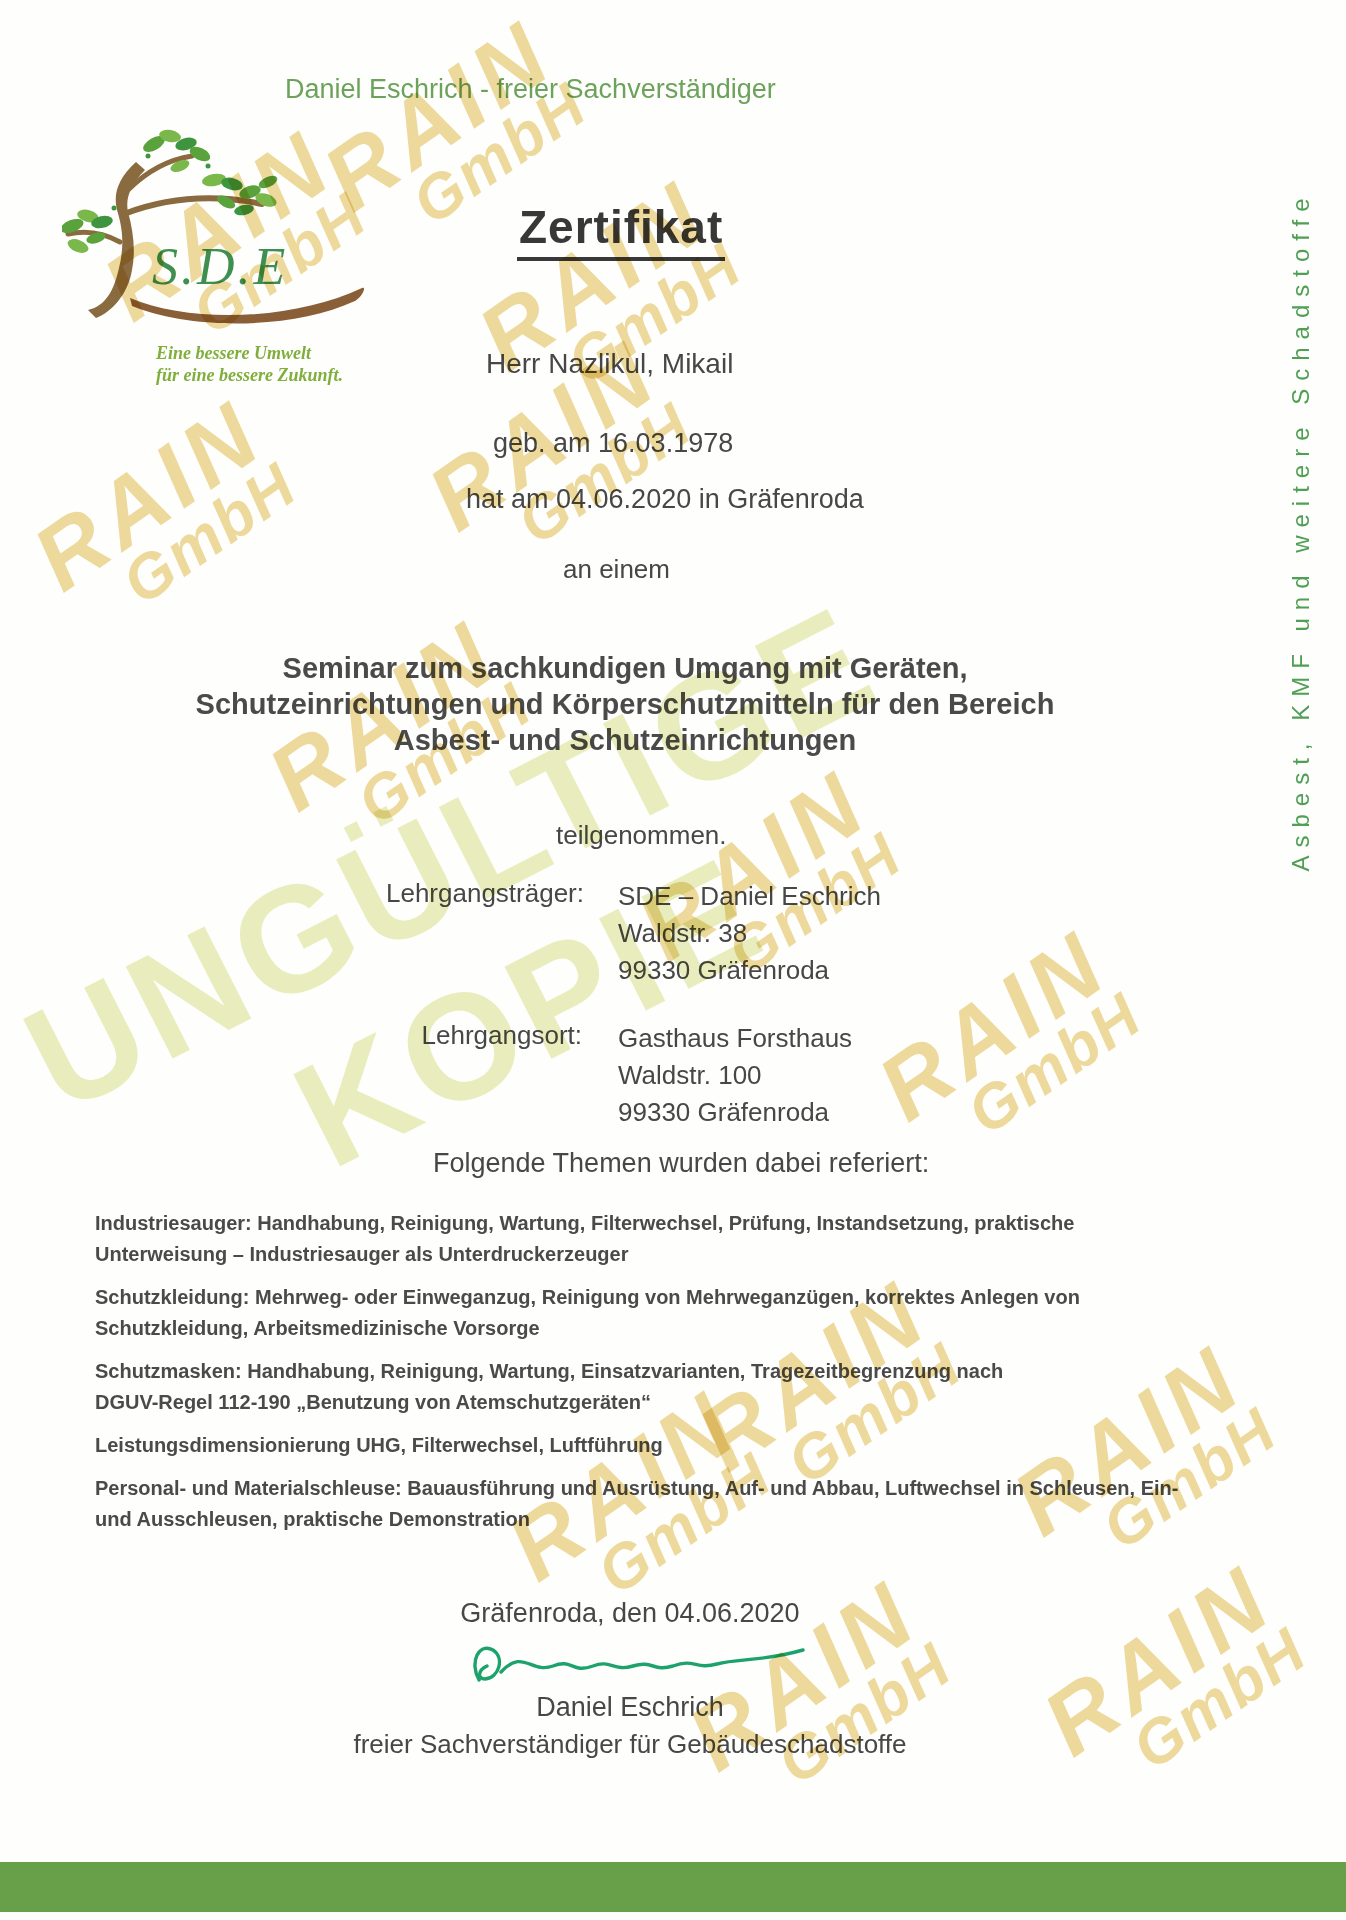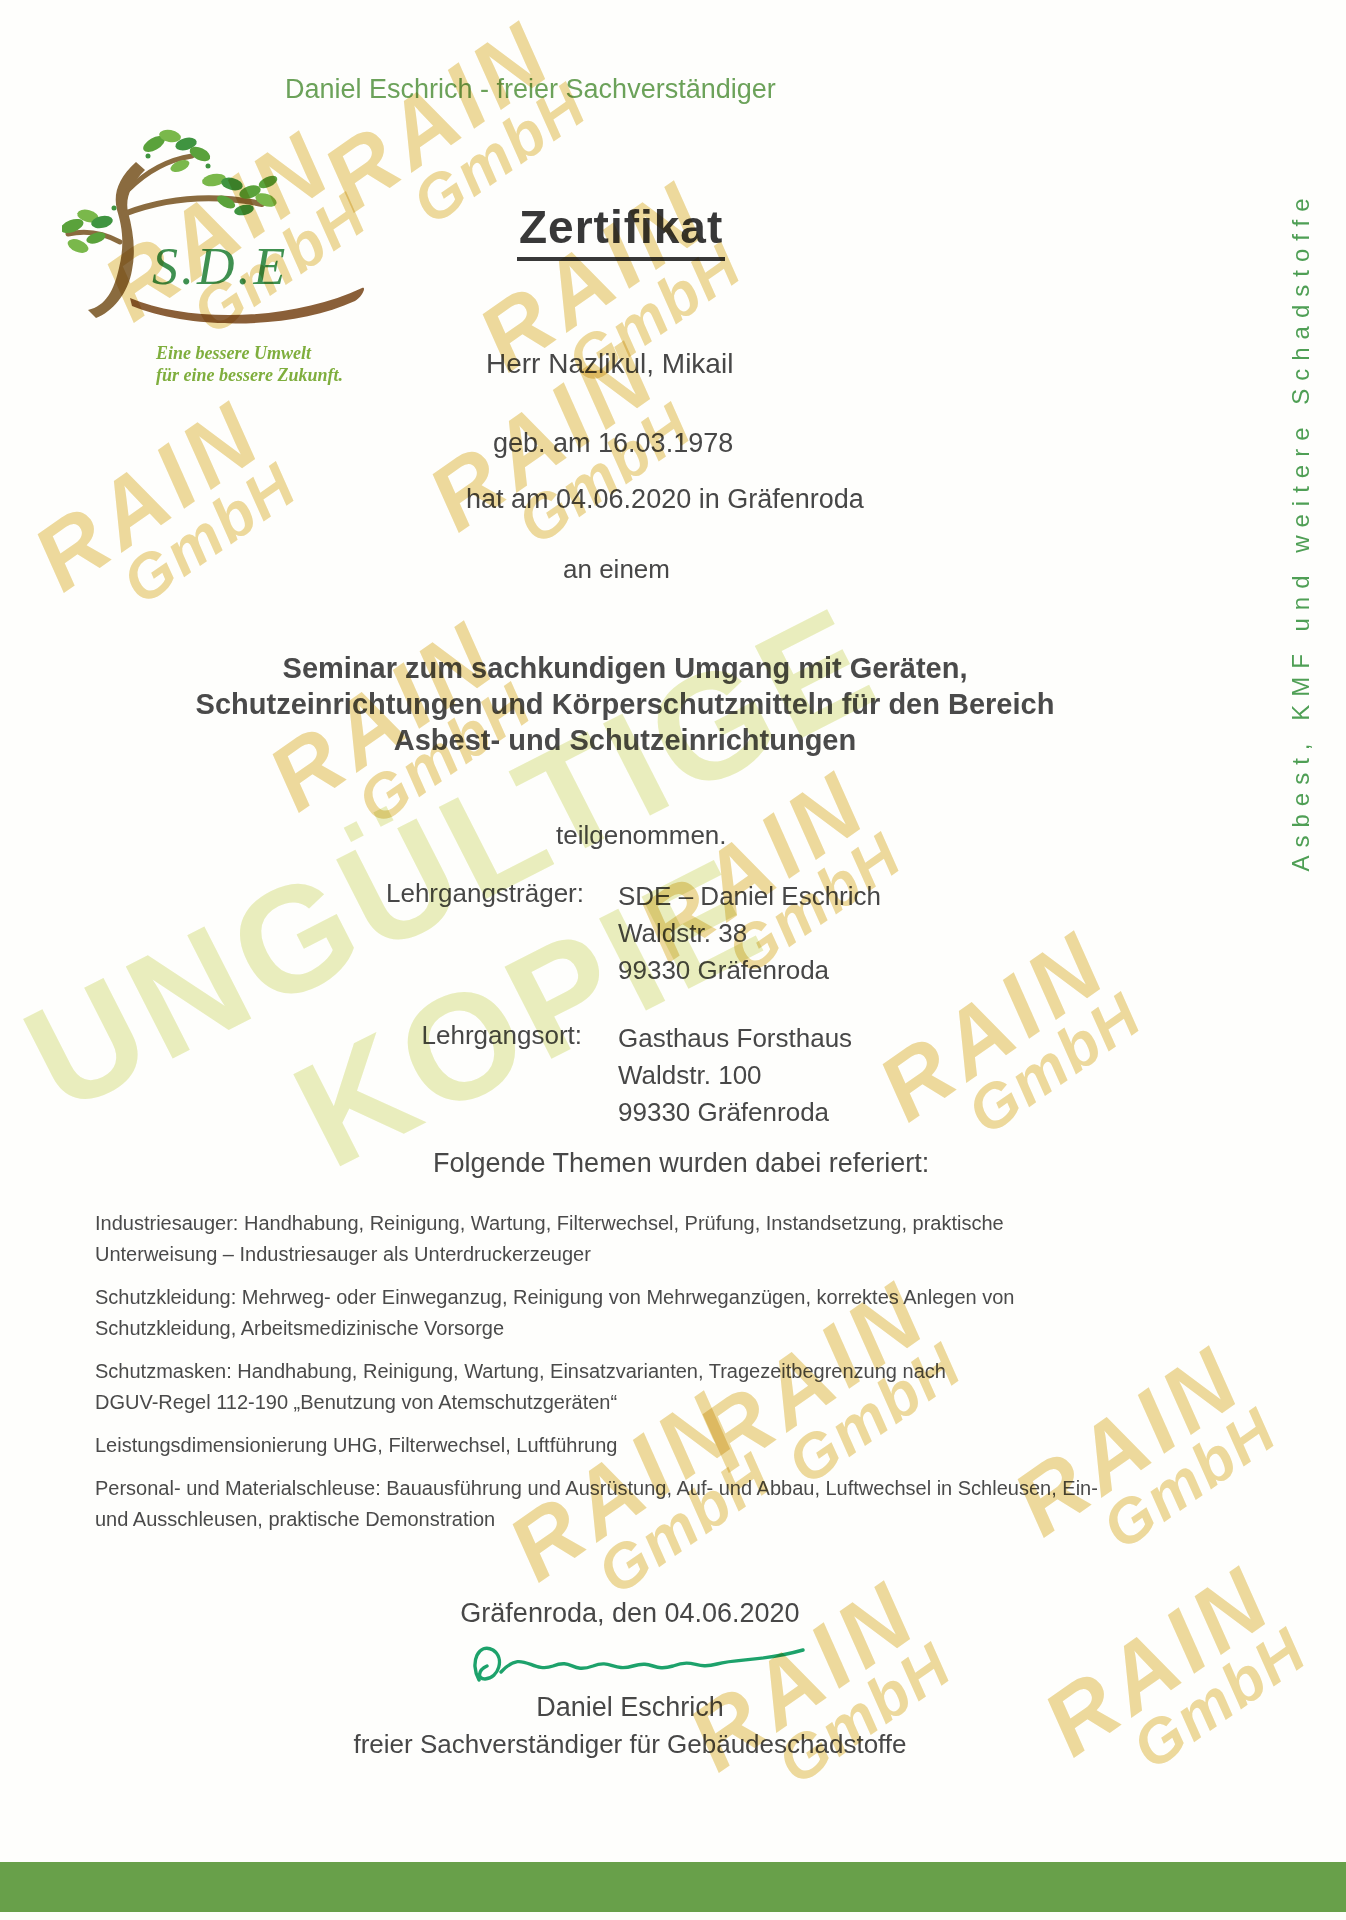--- a/index.html
+++ b/index.html
@@ -31,21 +31,21 @@
            font-size:29px; font-weight:bold; line-height:36px; color:#4a4a4a;}
   .teilg{left:556px; top:820px; font-size:26px;}
   .lbl{font-size:26px; text-align:right; width:290px;}
   .lbl-provider{left:294px; top:878px;}
   .lbl-location{left:292px; top:1020px;}
   .vals{font-size:26px; line-height:37px; white-space:nowrap;}
   .vals-provider{left:618px; top:878px;}
   .vals-location{left:618px; top:1020px;}
   .folgende{left:433px; top:1148px; font-size:27px;}
   .topics{left:95px; top:1208px; font-size:20px; line-height:31px; color:#4a4a4a;}
-  .topics .topic{margin-bottom:12px;}
+  .topics .topic{margin-bottom:12px;font-weight:bold;}
   .topics div{white-space:nowrap;}
   .date-line{left:95px; top:1598px; width:1070px; text-align:center; font-size:27px;}
   .signer-name{left:95px; top:1692px; width:1070px; text-align:center; font-size:27px;}
   .signer-title{left:95px; top:1729px; width:1070px; text-align:center; font-size:26px;}
   .signature{left:465px; top:1622px;}
   
   .side-label{
     left:895px; top:517px; width:812px; text-align:center;
     transform:rotate(-90deg); font-size:24px; letter-spacing:8px;
     color:var(--side-green);

